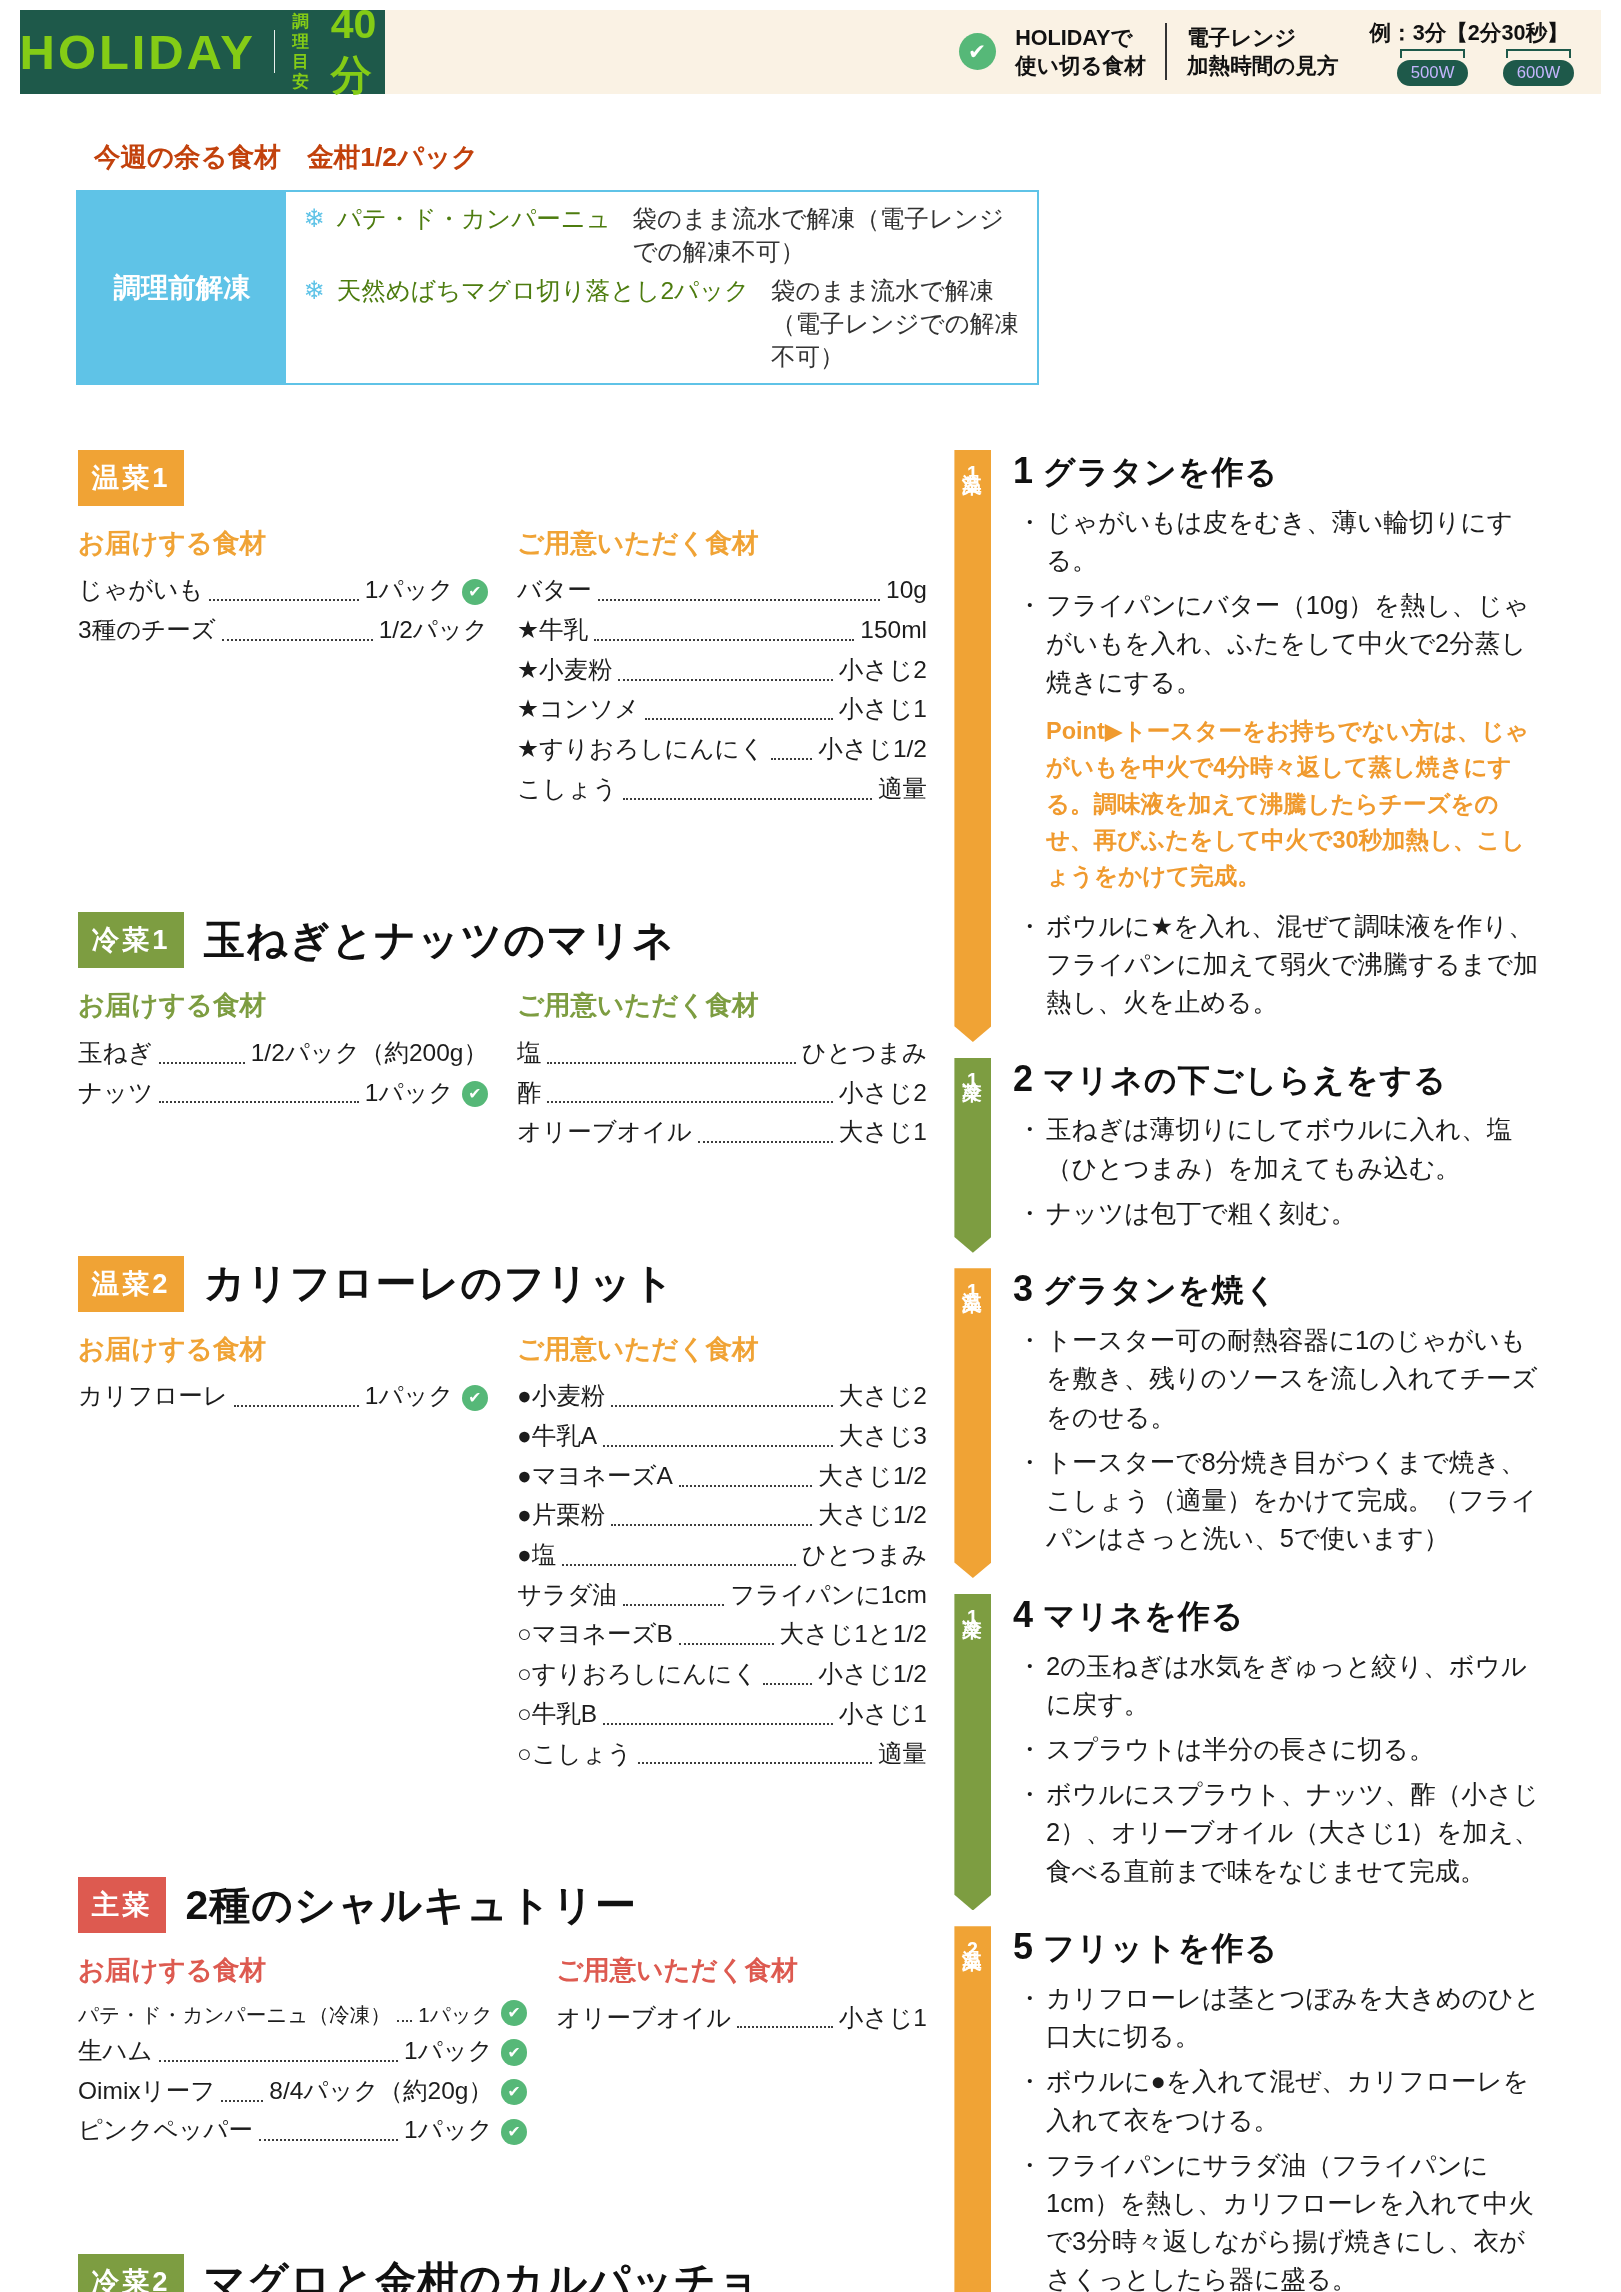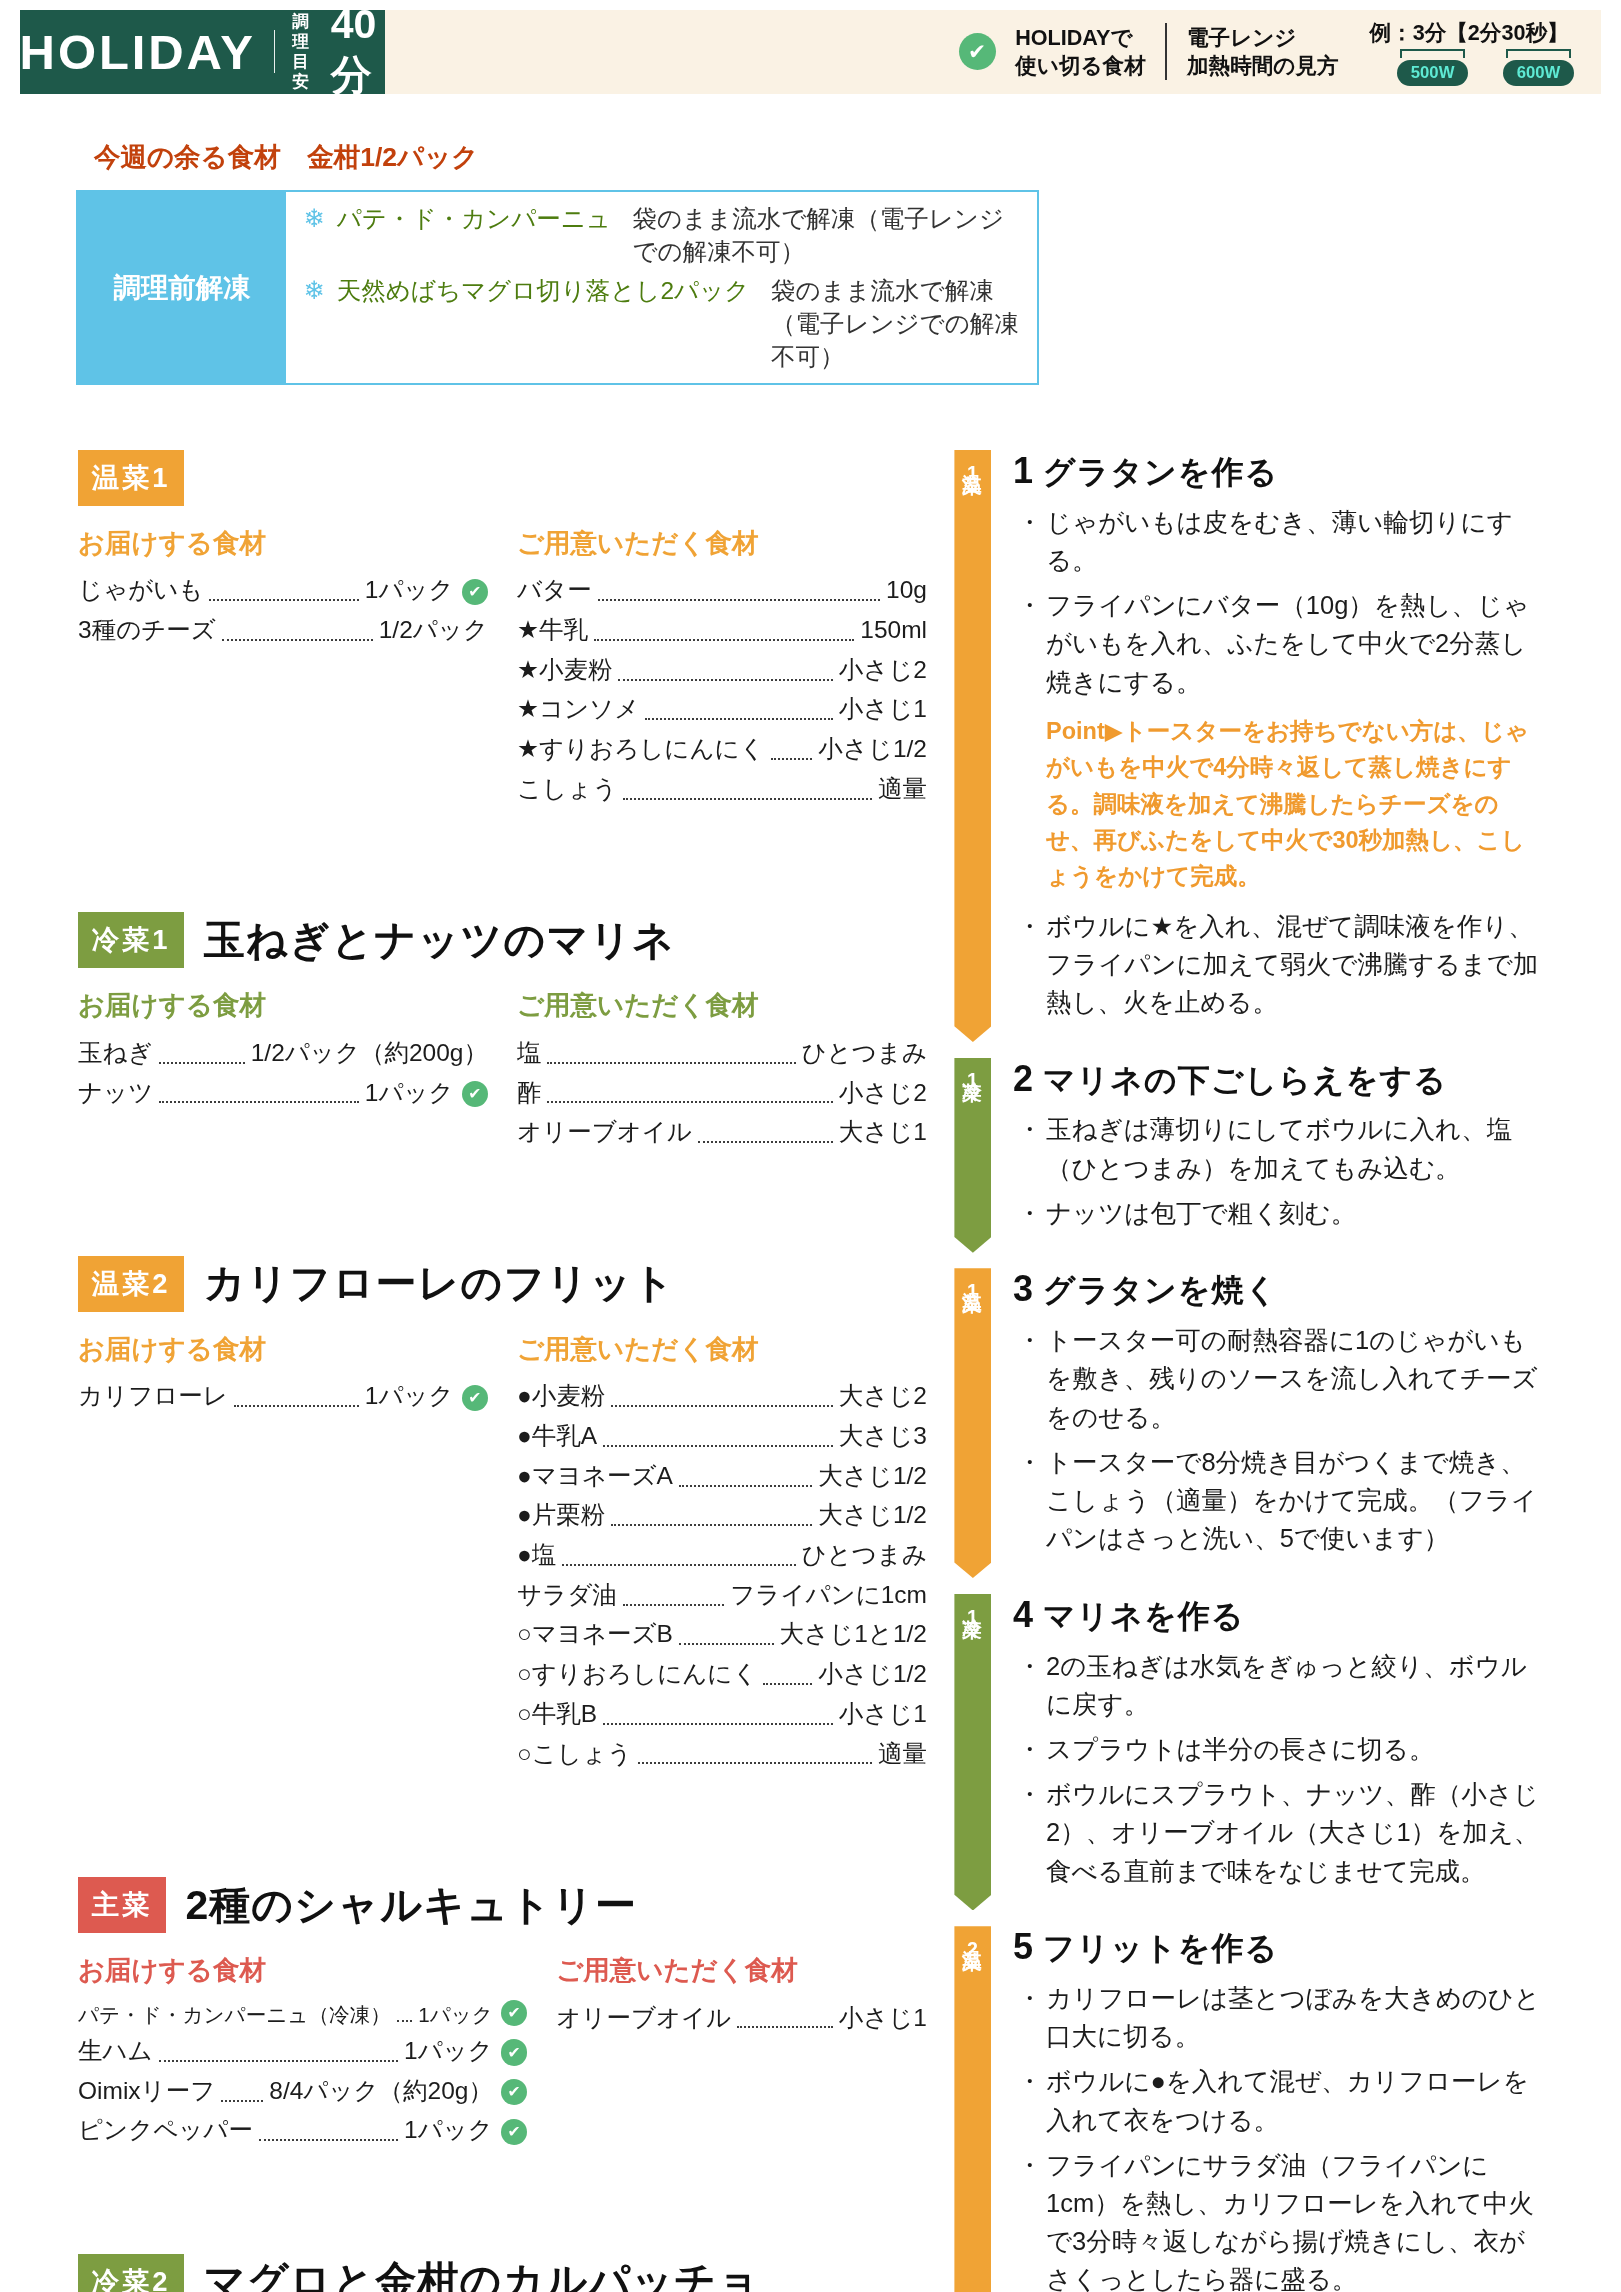--- a/index.html
+++ b/index.html
@@ -4,38 +4,38 @@
 <style>
   :root{
     --brand:#1e594a; --cream:#faf2e4; --warm:#f0a335; --cold:#7d9d41;
     --main:#dd5a50; --blue:#5fc3e7; --check:#56b878; --point:#f09a2e;
   }
   *{box-sizing:border-box;margin:0;padding:0;}
   body{width:1621px;min-height:2293px;background:#fff;color:#1c1c1c;
        font-family:"Liberation Sans","DejaVu Sans",sans-serif;}
   
   .top-band{margin:9.8px 19.6px 0;height:84px;background:var(--cream);position:relative;display:flex;}
-  .brand-block{background:var(--brand);width:365px;height:100%;color:#ffffff;
+  .brand-block{background:var(--brand);width:365px;height:100%;color:#84cc16;
                display:flex;align-items:center;justify-content:space-between;gap:17.6px;}
   .brand-name{font-size:49px;font-weight:bold;letter-spacing:2.9px;}
   .brand-sep{width:2px;height:43px;background:rgba(255,255,255,.9);}
   .time-caption{font-size:16.7px;font-weight:bold;line-height:1.2;}
   .time-value{font-size:41px;font-weight:bold;}
   .legend{position:absolute;left:939px;top:0;height:100%;display:flex;align-items:center;gap:19.6px;}
   .legend-check-circle{width:37px;height:37px;border-radius:50%;background:var(--check);color:#fff;
           font-size:21.6px;display:flex;align-items:center;justify-content:center;flex:0 0 auto;}
   .legend-txt{font-size:21.6px;font-weight:bold;line-height:1.3;color:#111;}
   .legend-sep{width:2px;height:57px;background:#333;}
   .mw-example{display:flex;flex-direction:column;align-items:center;margin-left:5.9px;}
   .mw-example-text{font-size:21.6px;font-weight:bold;color:#111;white-space:nowrap;}
   .pill-row{display:flex;gap:35px;margin-top:2px;margin-left:33px;}
   .pill-stack{display:flex;flex-direction:column;align-items:center;}
   .connector{width:65px;height:8.8px;border-left:2px solid var(--brand);
              border-right:2px solid var(--brand);border-top:2px solid var(--brand);margin-bottom:2px;}
-  .watt-pill{background:var(--brand);color:#5eead4;font-weight:bold;font-size:16.7px;
+  .watt-pill{background:var(--brand);color:#c4b5fd;font-weight:normal;font-size:16.7px;
              padding:2.9px 13.7px;border-radius:13.7px;white-space:nowrap;}
   
   .leftover{margin:45px 0 15.7px 94px;font-size:26.5px;font-weight:bold;color:#c2410c;}
   .defrost{margin-left:76px;width:963px;border:2.9px solid var(--blue);display:flex;background:#fff;}
   .defrost-label{background:var(--blue);color:#fff;font-size:27.4px;font-weight:bold;width:208px;
                  display:flex;align-items:center;justify-content:center;flex:0 0 auto;}
   .defrost-items{padding:9.8px 17.6px;display:flex;flex-direction:column;gap:5.9px;}
   .defrost-row{display:flex;align-items:baseline;gap:11.8px;font-size:24.5px;}
   .snowflake{color:var(--blue);font-size:25.5px;flex:0 0 auto;}
   .defrost-name{font-weight:normal;color:#4d7c0f;white-space:nowrap;}

